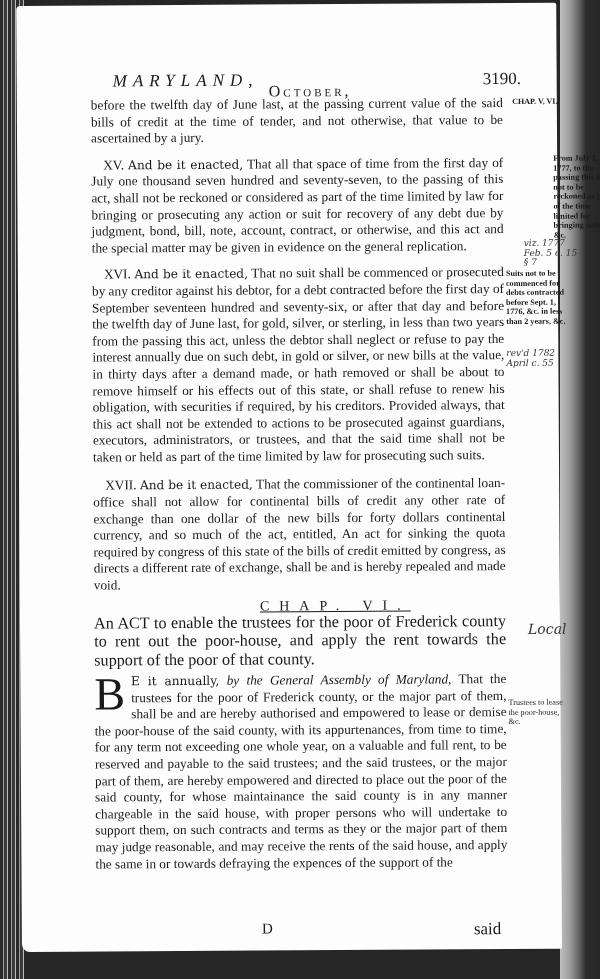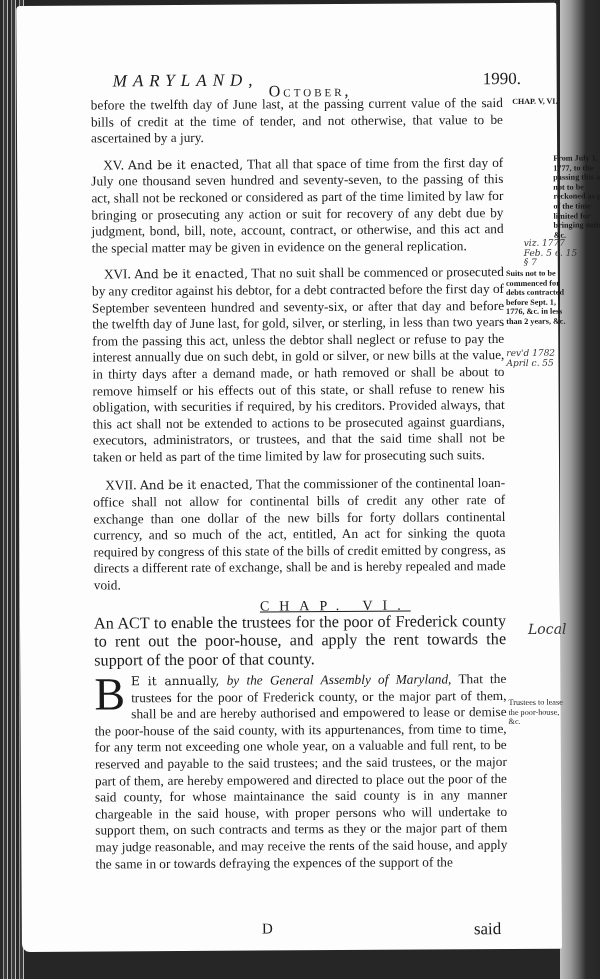--- a/index.html
+++ b/index.html
@@ -59,21 +59,21 @@
 </head>
 <body>
 
 <div class="left-edge"></div>
 <div class="right-edge"></div>
 
 <div class="page">
   <div class="header">
     <span class="title">MARYLAND,</span>
     <span class="month">October,</span>
-    <span class="year">1990.</span>
+    <span class="year">3190.</span>
   </div>
 
   <div class="col" style="top:92px;">
     <p>before the twelfth day of June last, at the passing current value of the said bills of credit at the time of tender, and not otherwise, that value to be ascertained by a jury.</p>
 
     <p class="indent" style="margin-top:10px;">
       <span>XV.</span>
       <span class="bl">And be it enacted,</span>
       <span>That all that space of time from the first day of July one thousand seven hundred and seventy-seven, to the passing of this act, shall not be reckoned or considered as part of the time limited by law for bringing or prosecuting any action or suit for recovery of any debt due by judgment, bond, bill, note, account, contract, or otherwise, and this act and the special matter may be given in evidence on the general replication.</span>
     </p>

